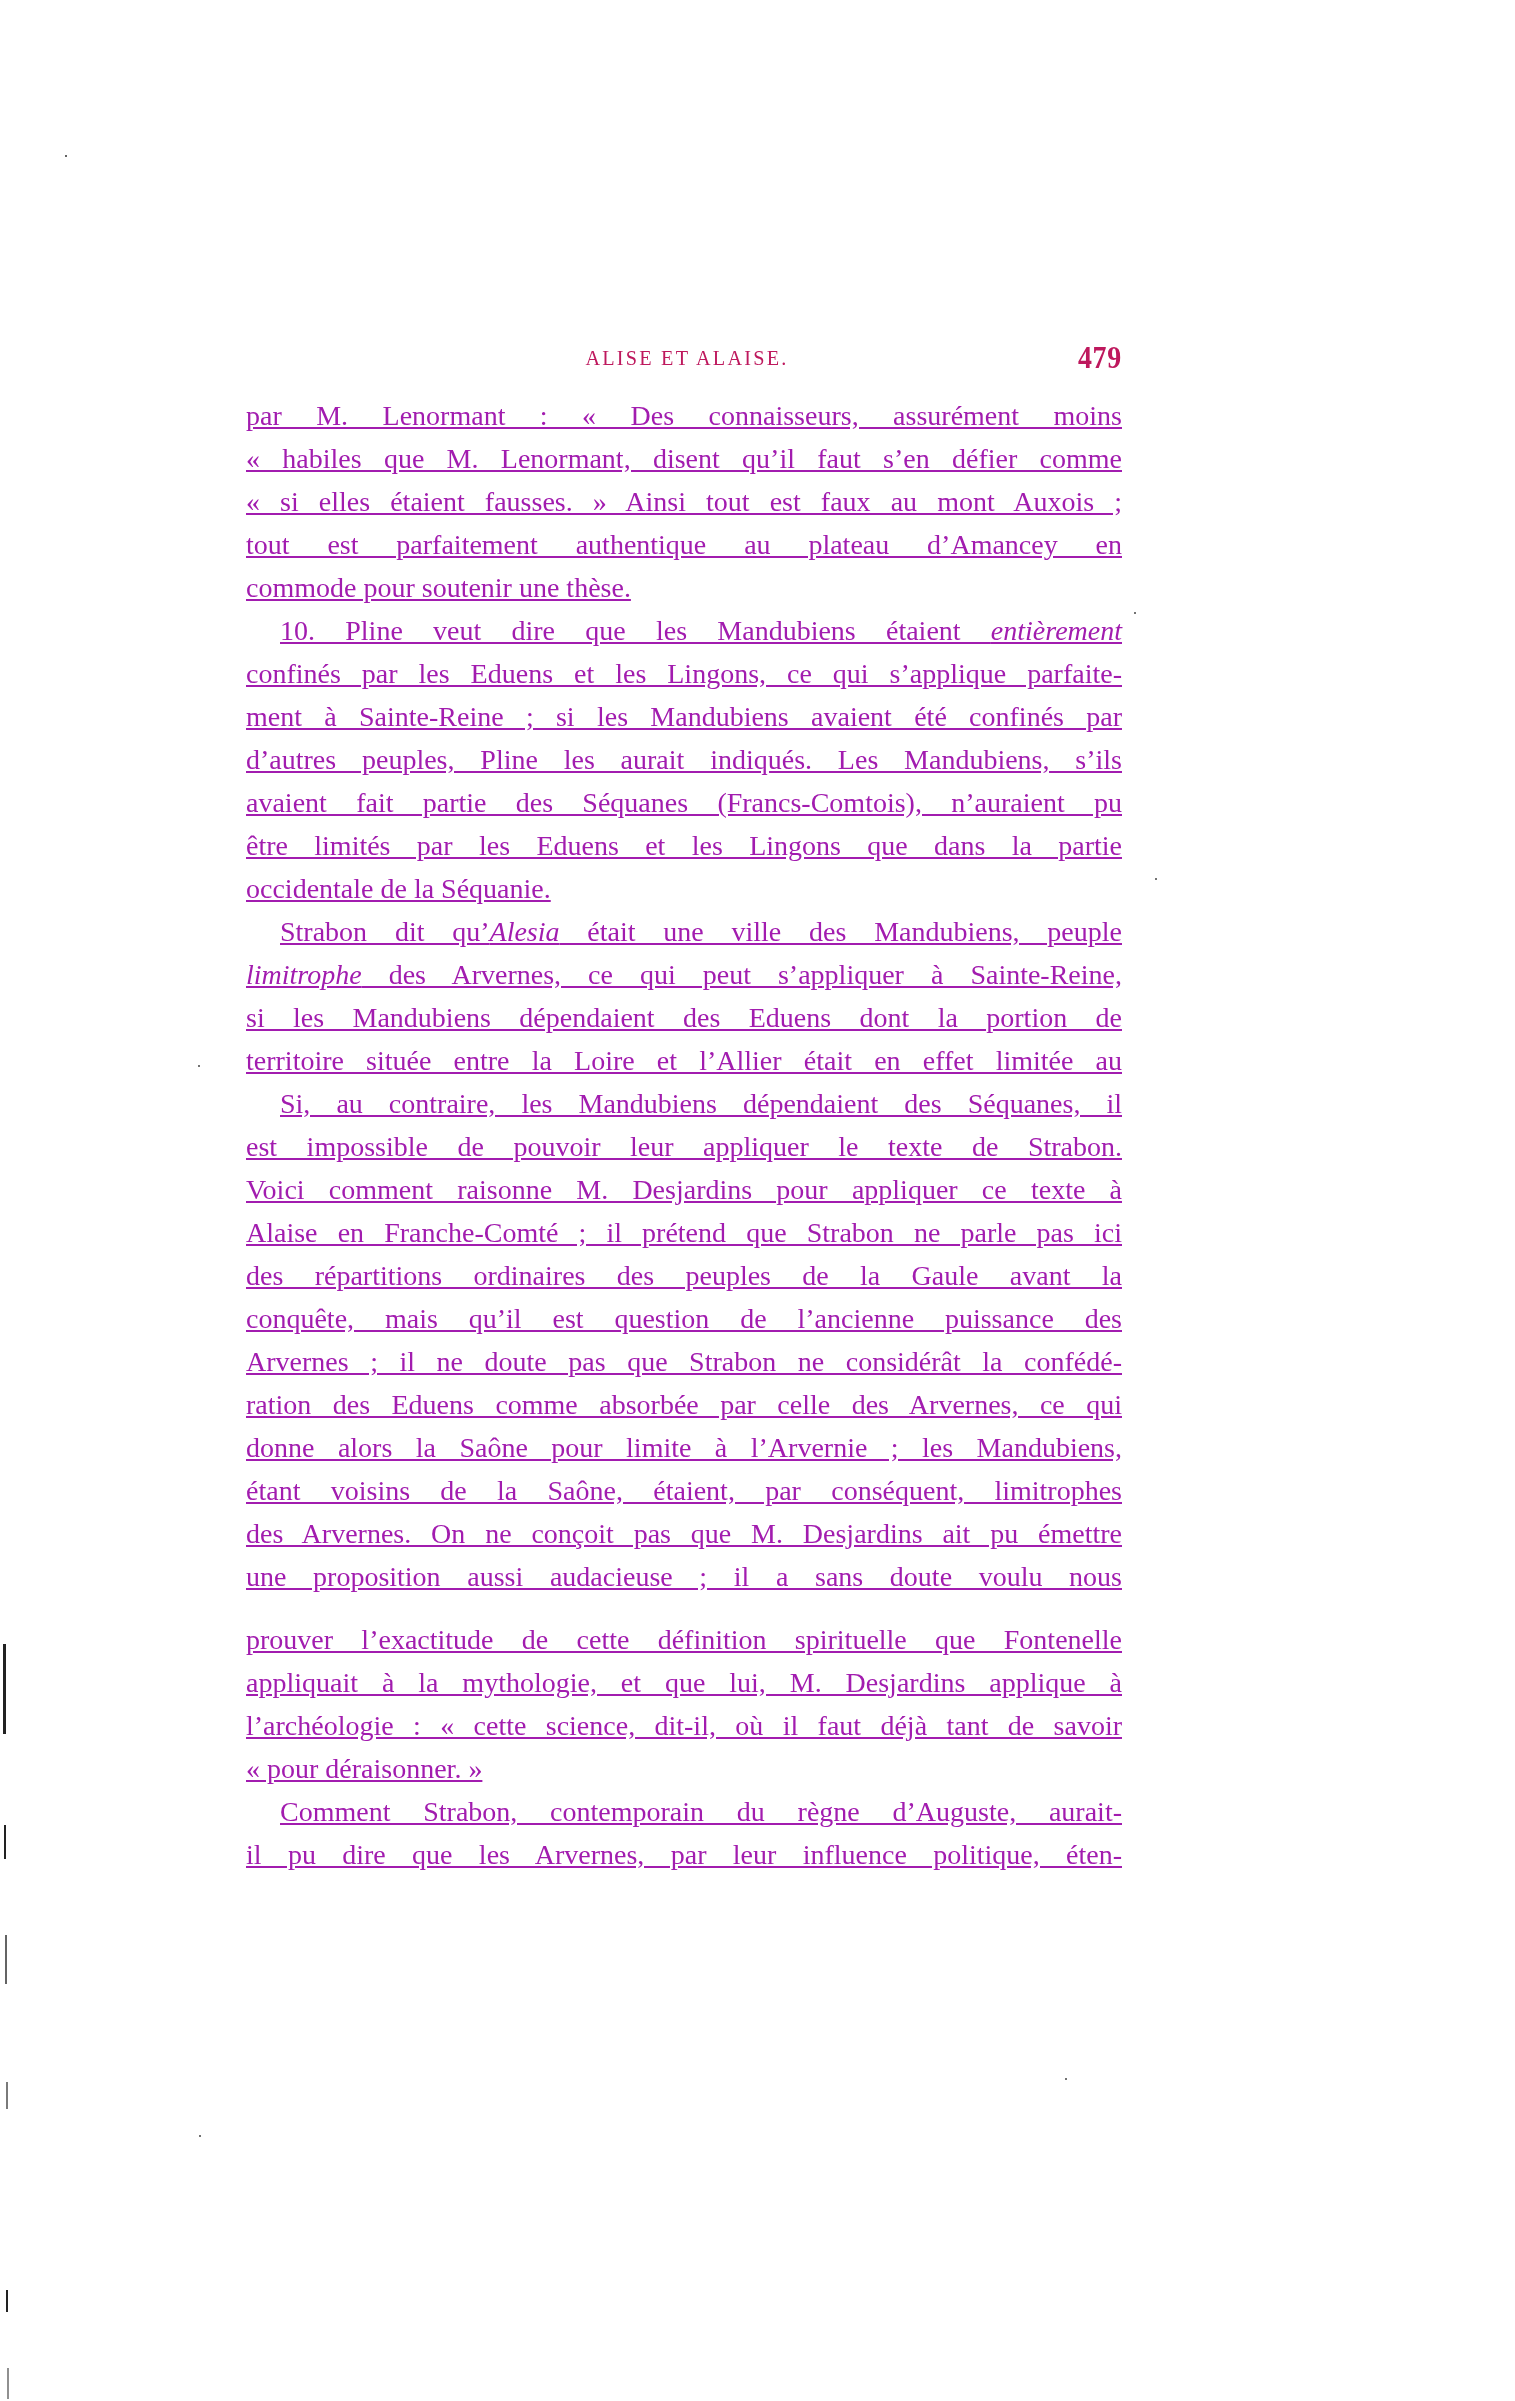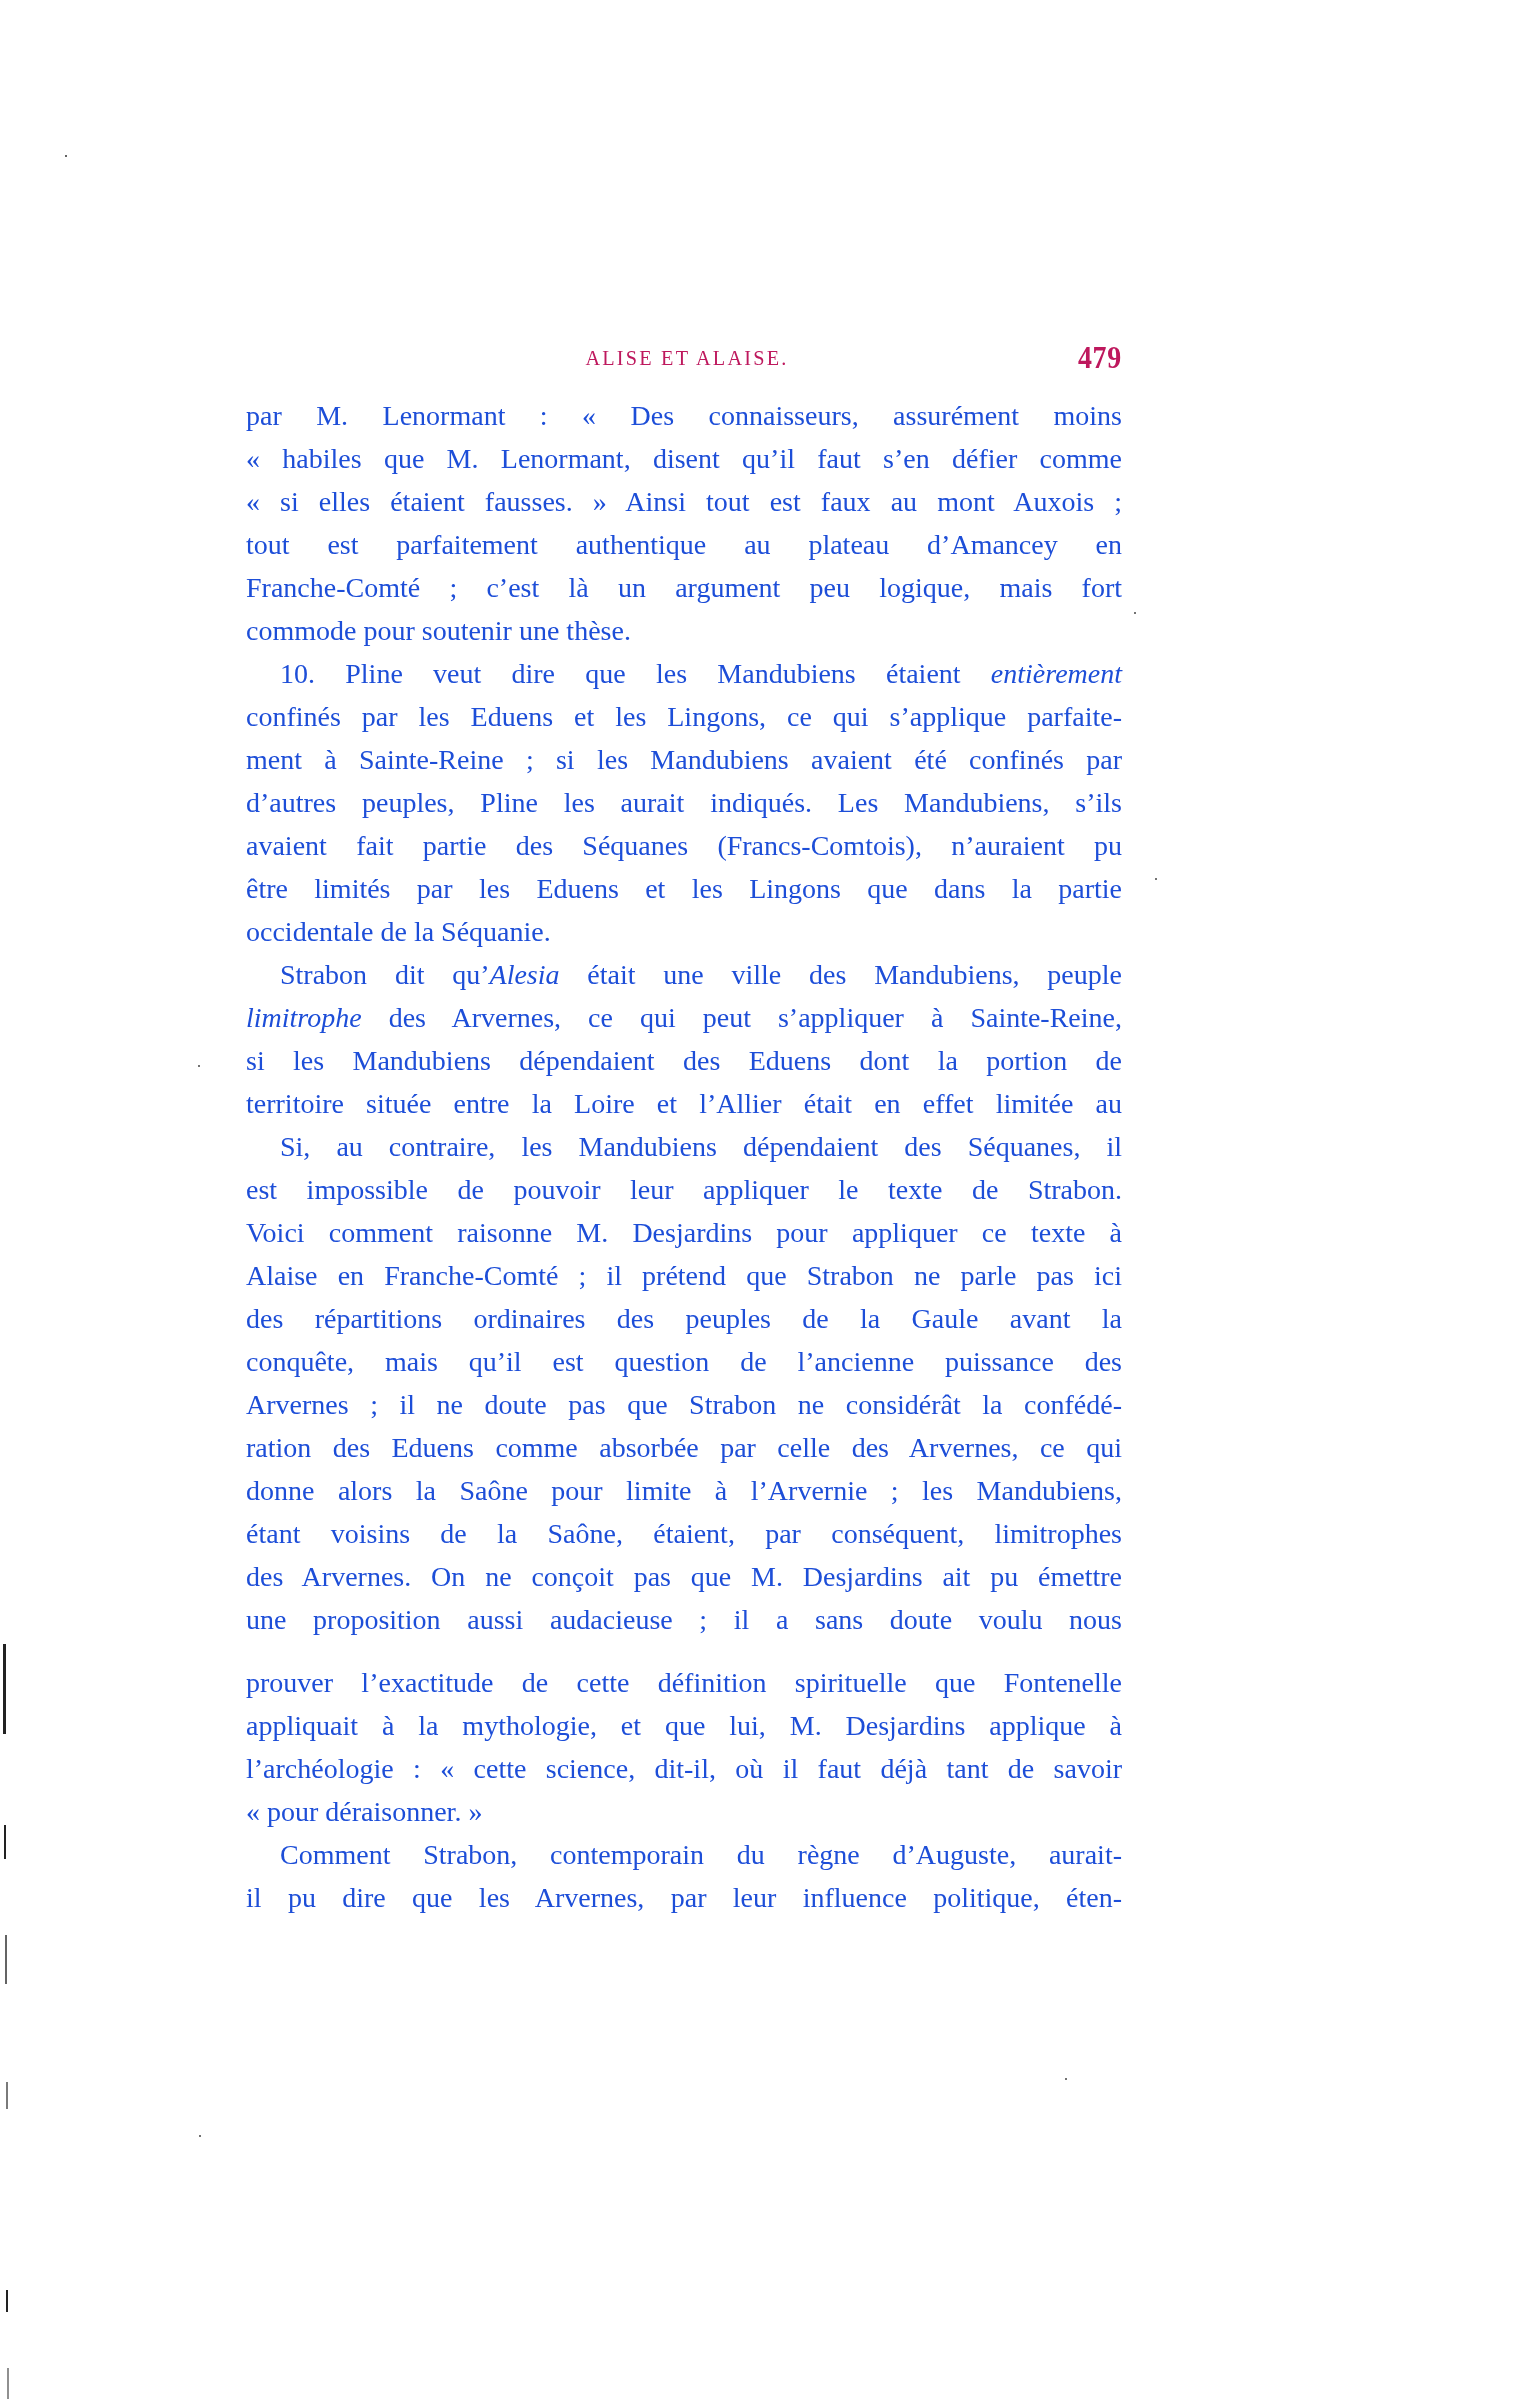--- a/index.html
+++ b/index.html
@@ -12,21 +12,21 @@
   .running-title {
     position: absolute; left: 323px; top: 4.9px; width: 236px; text-align: center;
     font-size: 22px; letter-spacing: 2.4px; transform: scaleX(0.92); transform-origin: center;
   }
   .page-number {
     position: absolute; right: 0; top: 0; font-size: 31px; font-weight: bold;
     letter-spacing: 0.8px; transform: scaleX(0.9); transform-origin: right;
   }
   .body-text {
     position: absolute; left: 246px; top: 394px; width: 876px;
-    font-family: "Liberation Serif", serif; color: #1d4ed8;
+    font-family: "Liberation Serif", serif; color: #a21caf; text-decoration: underline;
   }
   .line {
     height: 43px; line-height: 43px; font-size: 28px;
     white-space: nowrap; text-align: justify; text-align-last: justify;
     overflow: visible;
   }
   .line.last { text-align-last: left; }
   .line.indent { padding-left: 34px; }
   .line span { white-space: pre; }
   .line em { font-style: italic; }
@@ -41,21 +41,20 @@
   <div class="running-head">
     <div class="running-title">ALISE ET ALAISE.</div>
     <div class="page-number">479</div>
   </div>
 
   <div class="body-text" id="body-text">
       <div class="line" style="word-spacing: 0px;"><span>par M. Lenormant : « Des connaisseurs, assurément moins</span></div>
       <div class="line" style="word-spacing: 0px;"><span>« habiles que M. Lenormant, disent qu’il faut s’en défier comme</span></div>
       <div class="line" style="word-spacing: 0px;"><span>« si elles étaient fausses. » Ainsi tout est faux au mont Auxois ;</span></div>
       <div class="line" style="word-spacing: 0px;"><span>tout est parfaitement authentique au plateau d’Amancey en</span></div>
-      <div class="line" style="word-spacing: 0px;"><span>Franche-Comté ; c’est là un argument peu logique, mais fort</span></div>
       <div class="line last"><span>commode pour soutenir une thèse.</span></div>
       <div class="line indent" style="word-spacing: 0px;"><span>10. Pline veut dire que les Mandubiens étaient </span><em>entièrement</em></div>
       <div class="line" style="word-spacing: 0px;"><span>confinés par les Eduens et les Lingons, ce qui s’applique parfaite-</span></div>
       <div class="line" style="word-spacing: 0px;"><span>ment à Sainte-Reine ; si les Mandubiens avaient été confinés par</span></div>
       <div class="line" style="word-spacing: 0px;"><span>d’autres peuples, Pline les aurait indiqués. Les Mandubiens, s’ils</span></div>
       <div class="line" style="word-spacing: 0px;"><span>avaient fait partie des Séquanes (Francs-Comtois), n’auraient pu</span></div>
       <div class="line" style="word-spacing: 0px;"><span>être limités par les Eduens et les Lingons que dans la partie</span></div>
       <div class="line last"><span>occidentale de la Séquanie.</span></div>
       <div class="line indent" style="word-spacing: 0px;"><span>Strabon dit qu’</span><em>Alesia</em><span> était une ville des Mandubiens, peuple</span></div>
       <div class="line" style="word-spacing: 0px;"><em>limitrophe</em><span> des Arvernes, ce qui peut s’appliquer à Sainte-Reine,</span></div>

